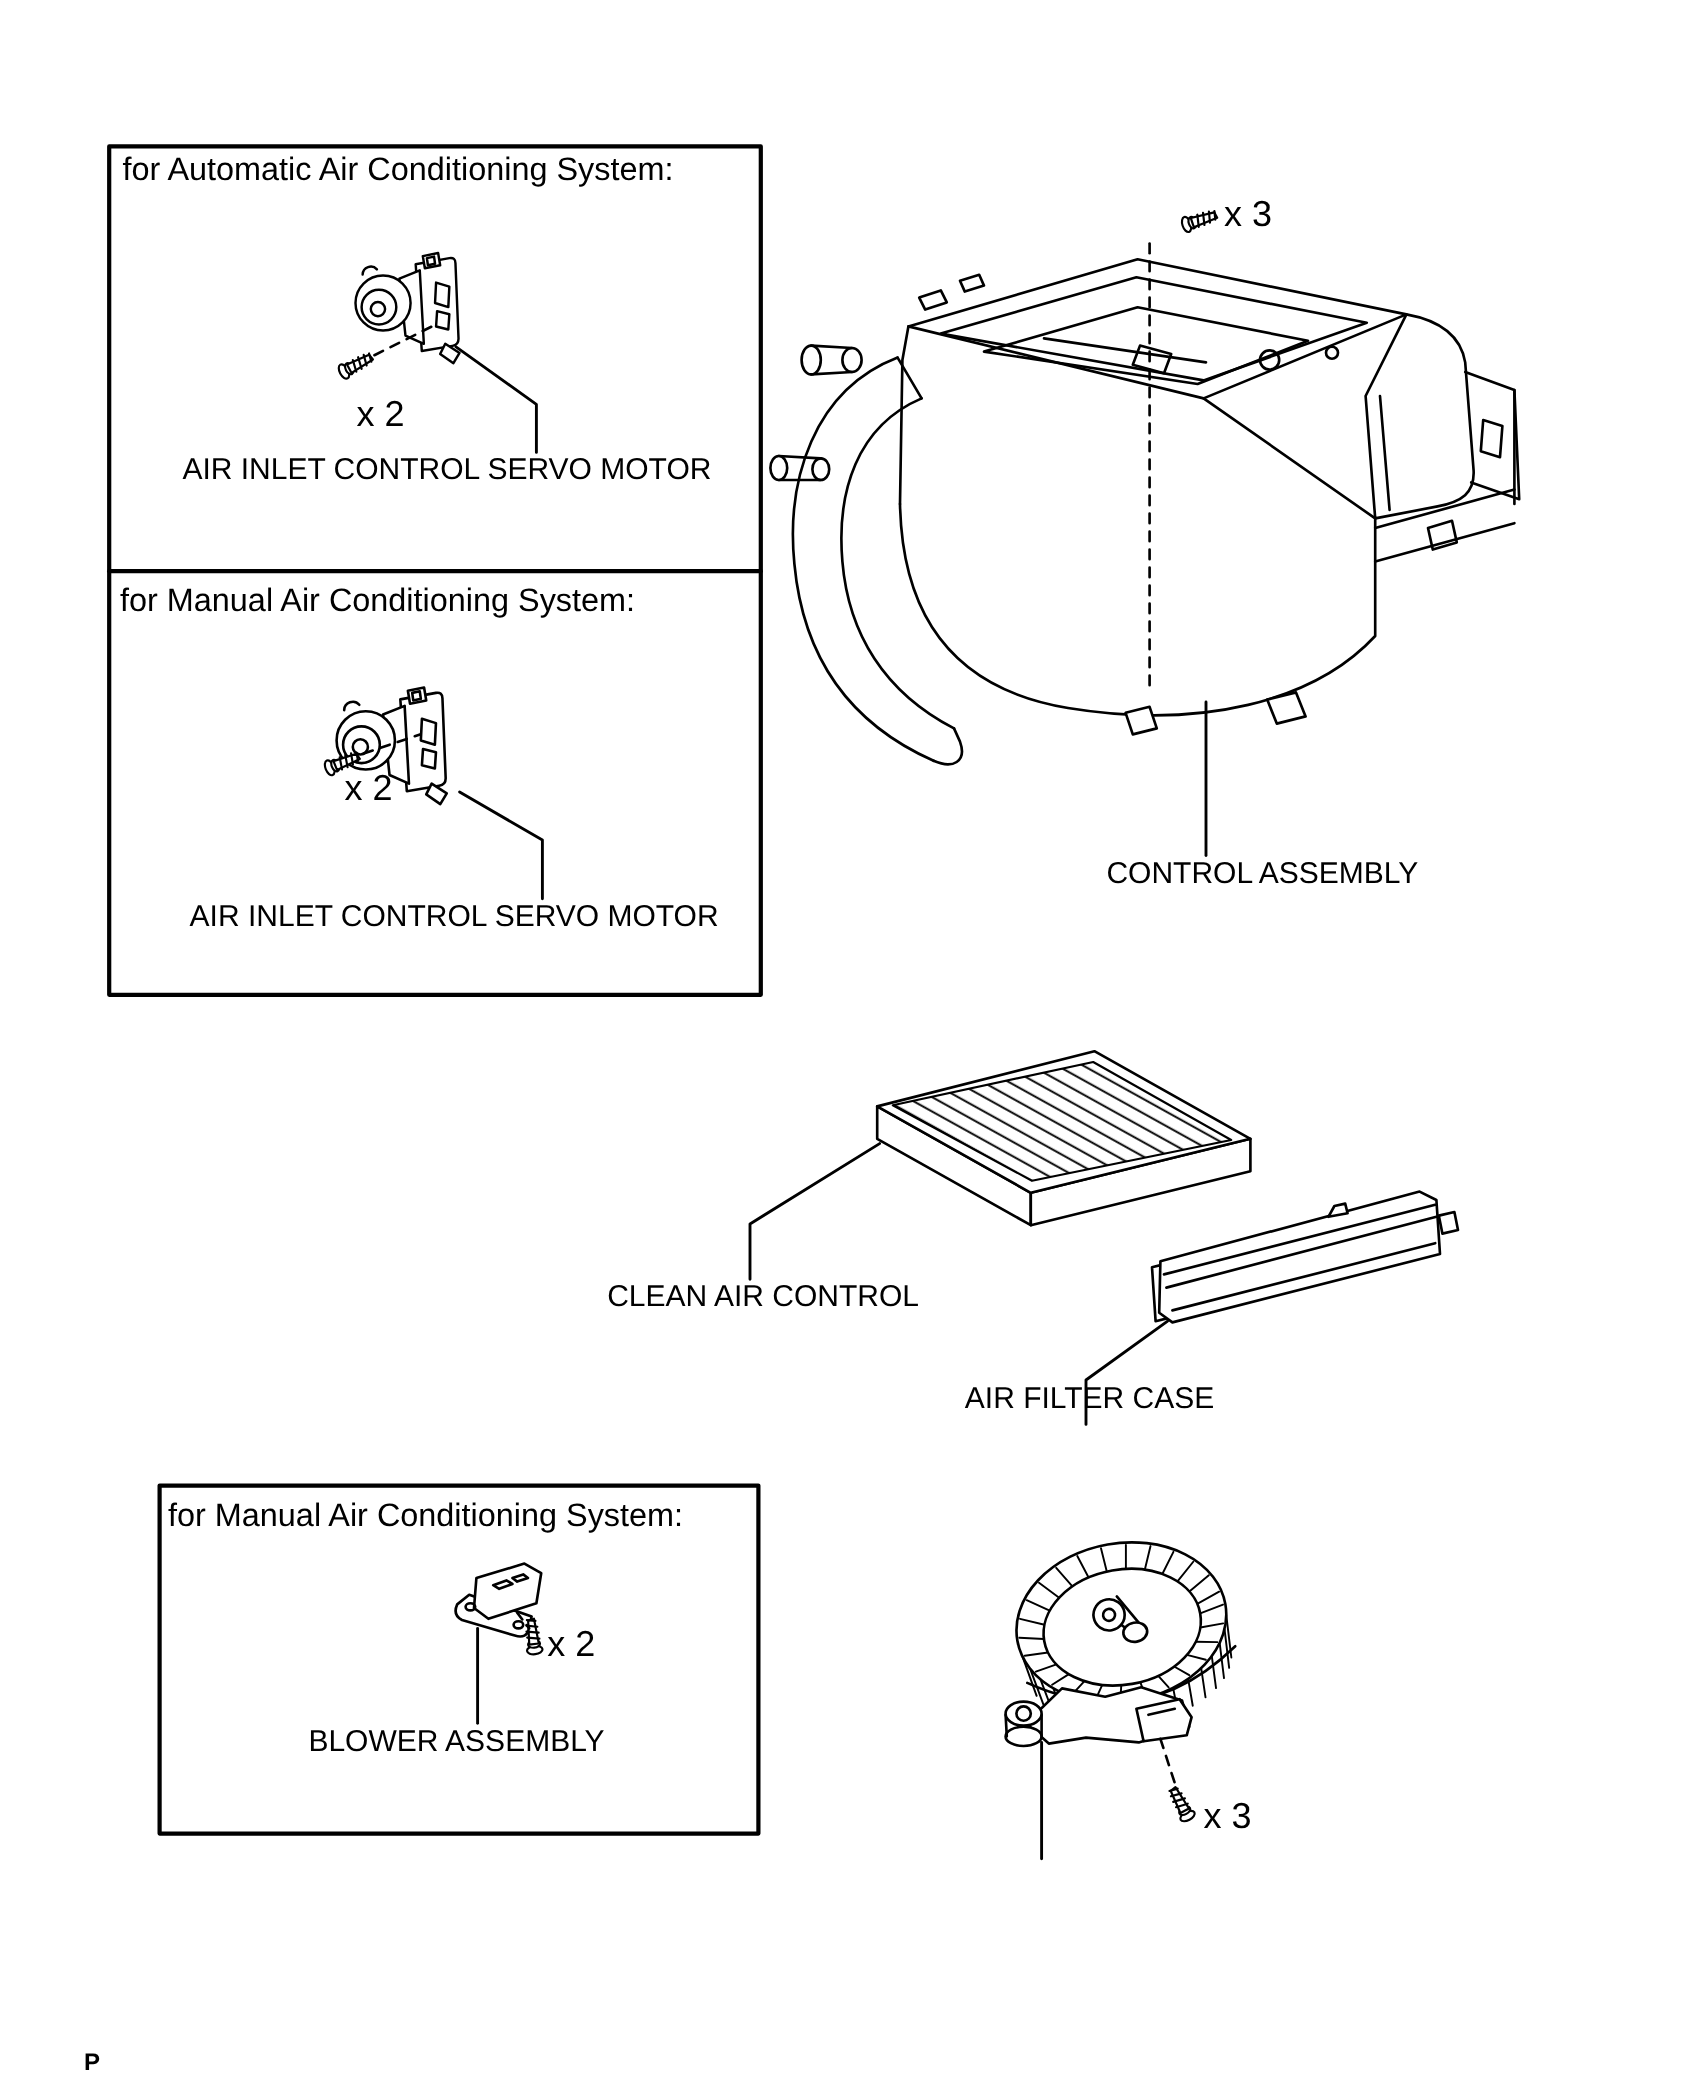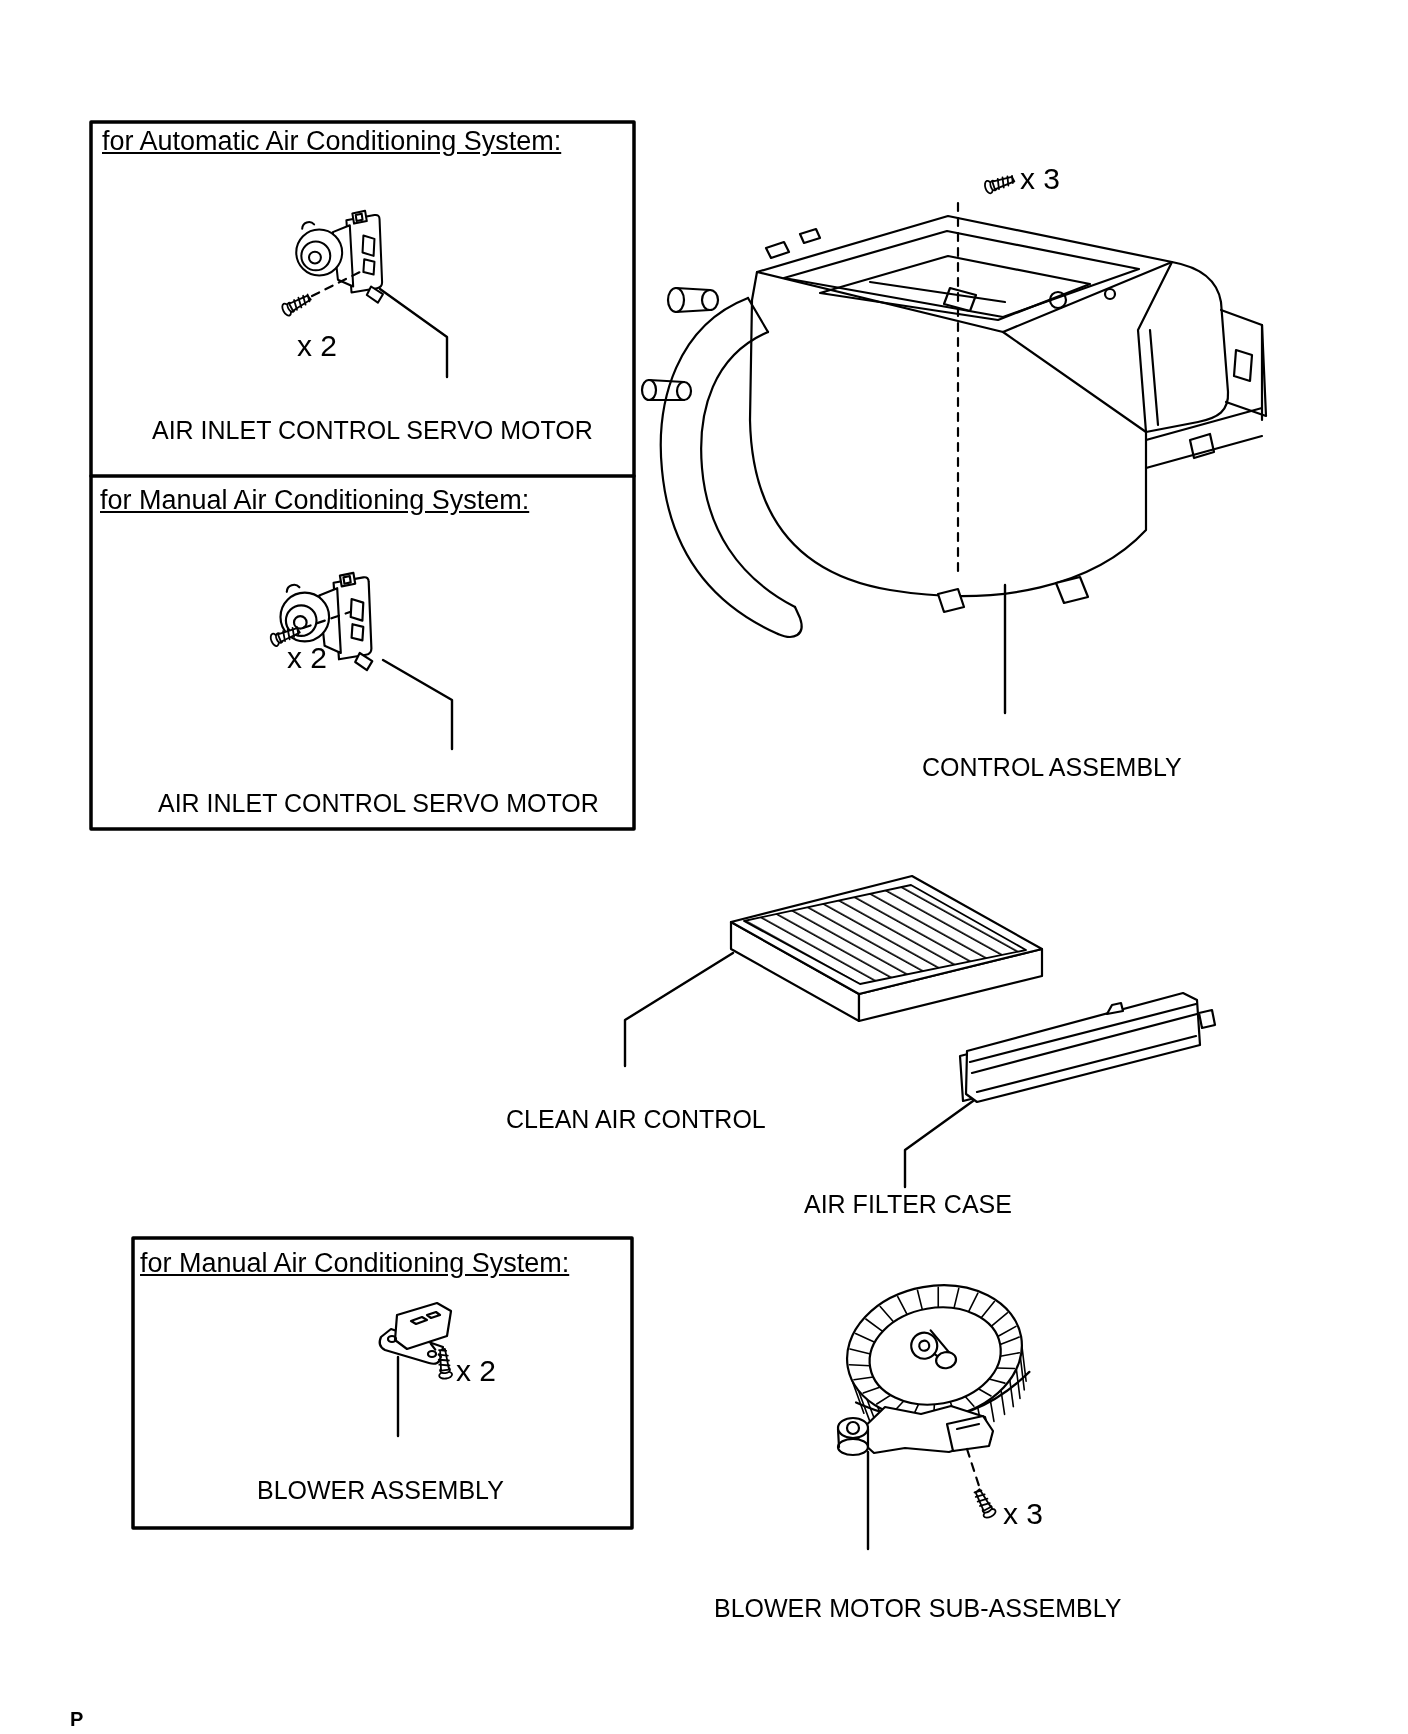--- a/index.html
+++ b/index.html
@@ -2,22 +2,22 @@
 <html><head>
 <meta charset="utf-8">
 <style>
   html,body{margin:0;padding:0;background:#ffffff;}
   .canvas{
     position:relative;width:1408px;height:1734px;background:#ffffff;
     font-family:"Liberation Sans",sans-serif;color:#000;overflow:hidden;
   }
   svg.art{position:absolute;left:0;top:0;}
   .label{position:absolute;white-space:nowrap;line-height:1.1;}
-  .heading{font-size:27px;text-decoration:underline;}
-  .part{font-size:25px;margin-top:39px;}
+  .heading{font-size:27px;}
+  .part{font-size:25px;}
   .count{font-size:30px;}
   .footer{font-size:20px;font-weight:bold;}
   .art path,.art line,.art circle,.art ellipse,.art rect,.art polyline{vector-effect:none;}
   #fan-side-fins line,#fan-ring-fins line{stroke:#000;stroke-width:1.6;}
 </style>
 </head>
 <body>
 
 <div class="canvas">
 
@@ -224,17 +224,16 @@
 <div class="label part" style="left:922px;top:715px">CONTROL ASSEMBLY</div>
 
 <div class="label part" style="left:506px;top:1067px">CLEAN AIR CONTROL</div>
 <div class="label part" style="left:804px;top:1152px">AIR FILTER CASE</div>
 
 <div class="label heading" style="left:140px;top:1249px">for Manual Air Conditioning System:</div>
 <div class="label count" style="left:456px;top:1354px">x 2</div>
 <div class="label part" style="left:257px;top:1438px">BLOWER ASSEMBLY</div>
 
 <div class="label count" style="left:1003px;top:1497px">x 3</div>
-<div class="label part" style="left:714px;top:1556px">BLOWER MOTOR SUB-ASSEMBLY</div>
 
 <div class="label footer" style="left:70px;top:1708px">P</div>
 
 </div>
 
 </body></html>

